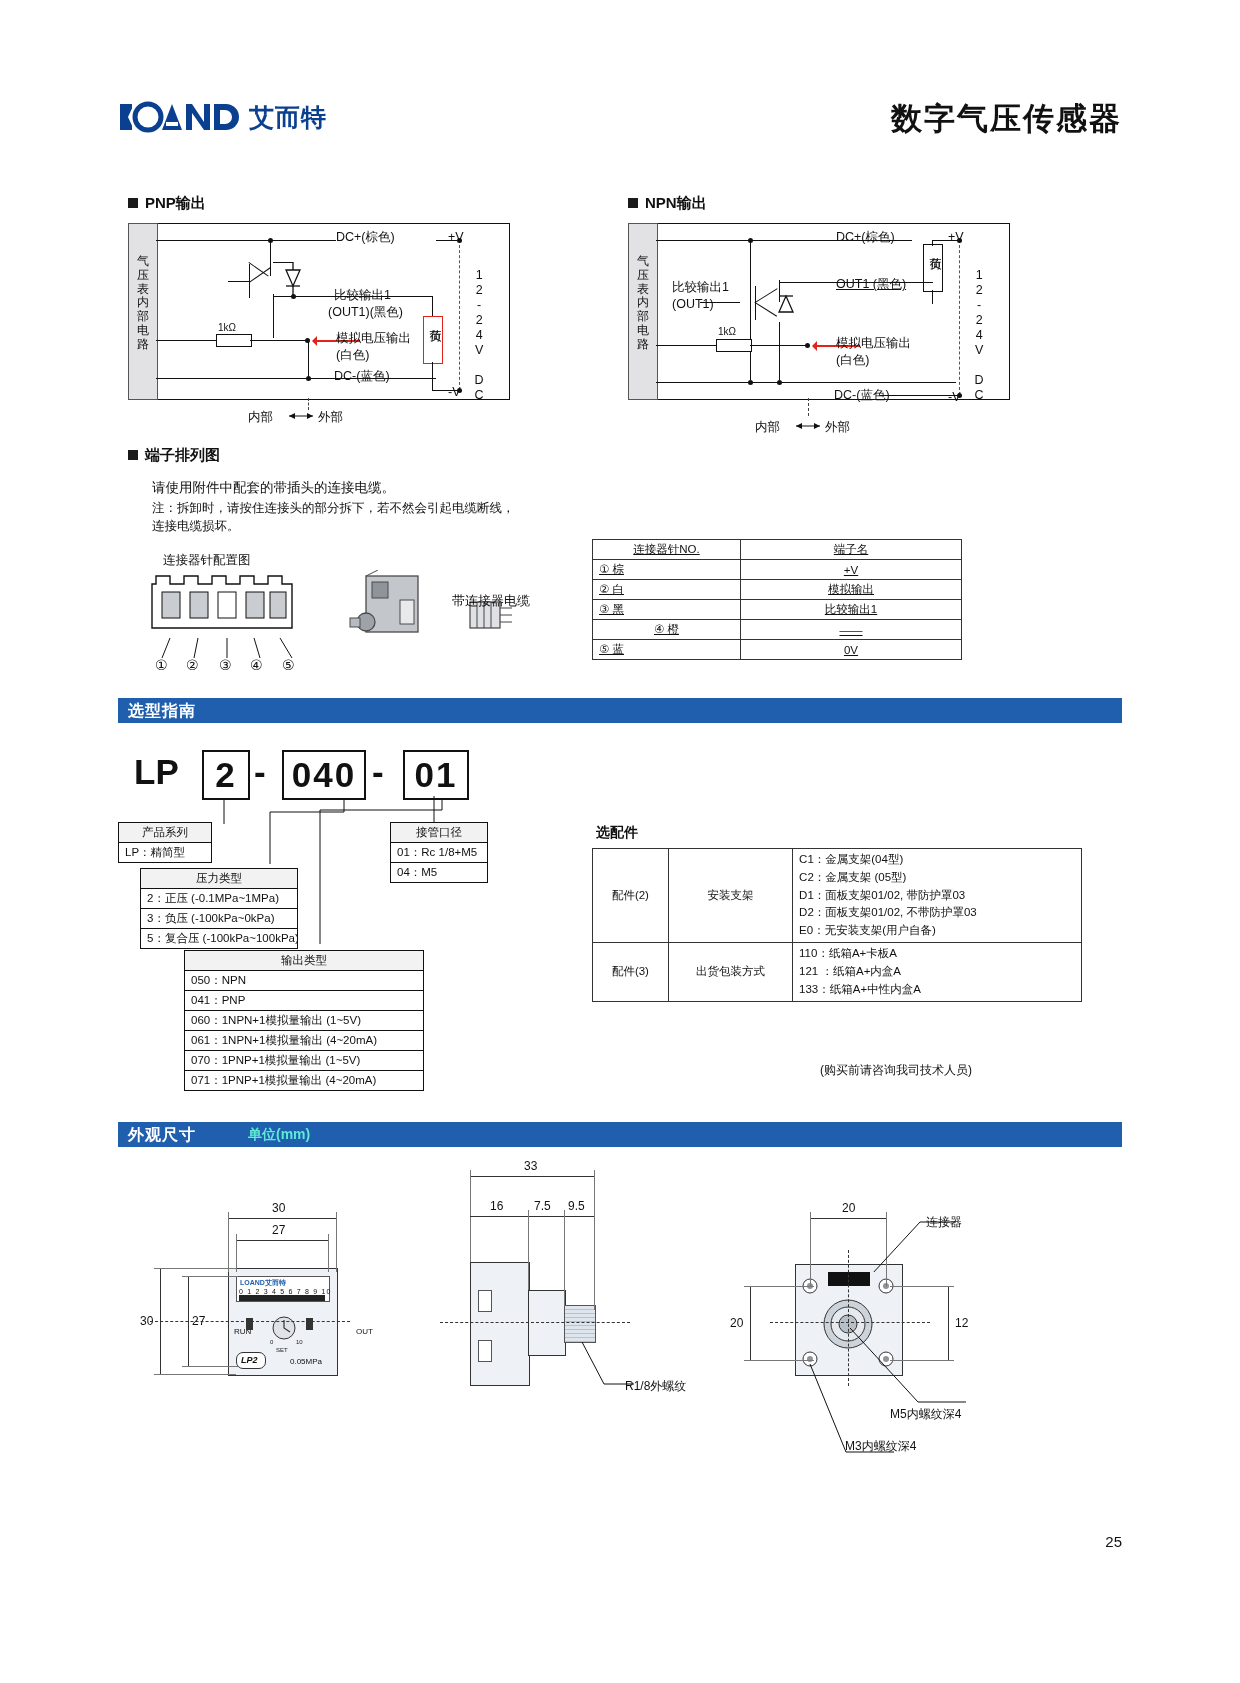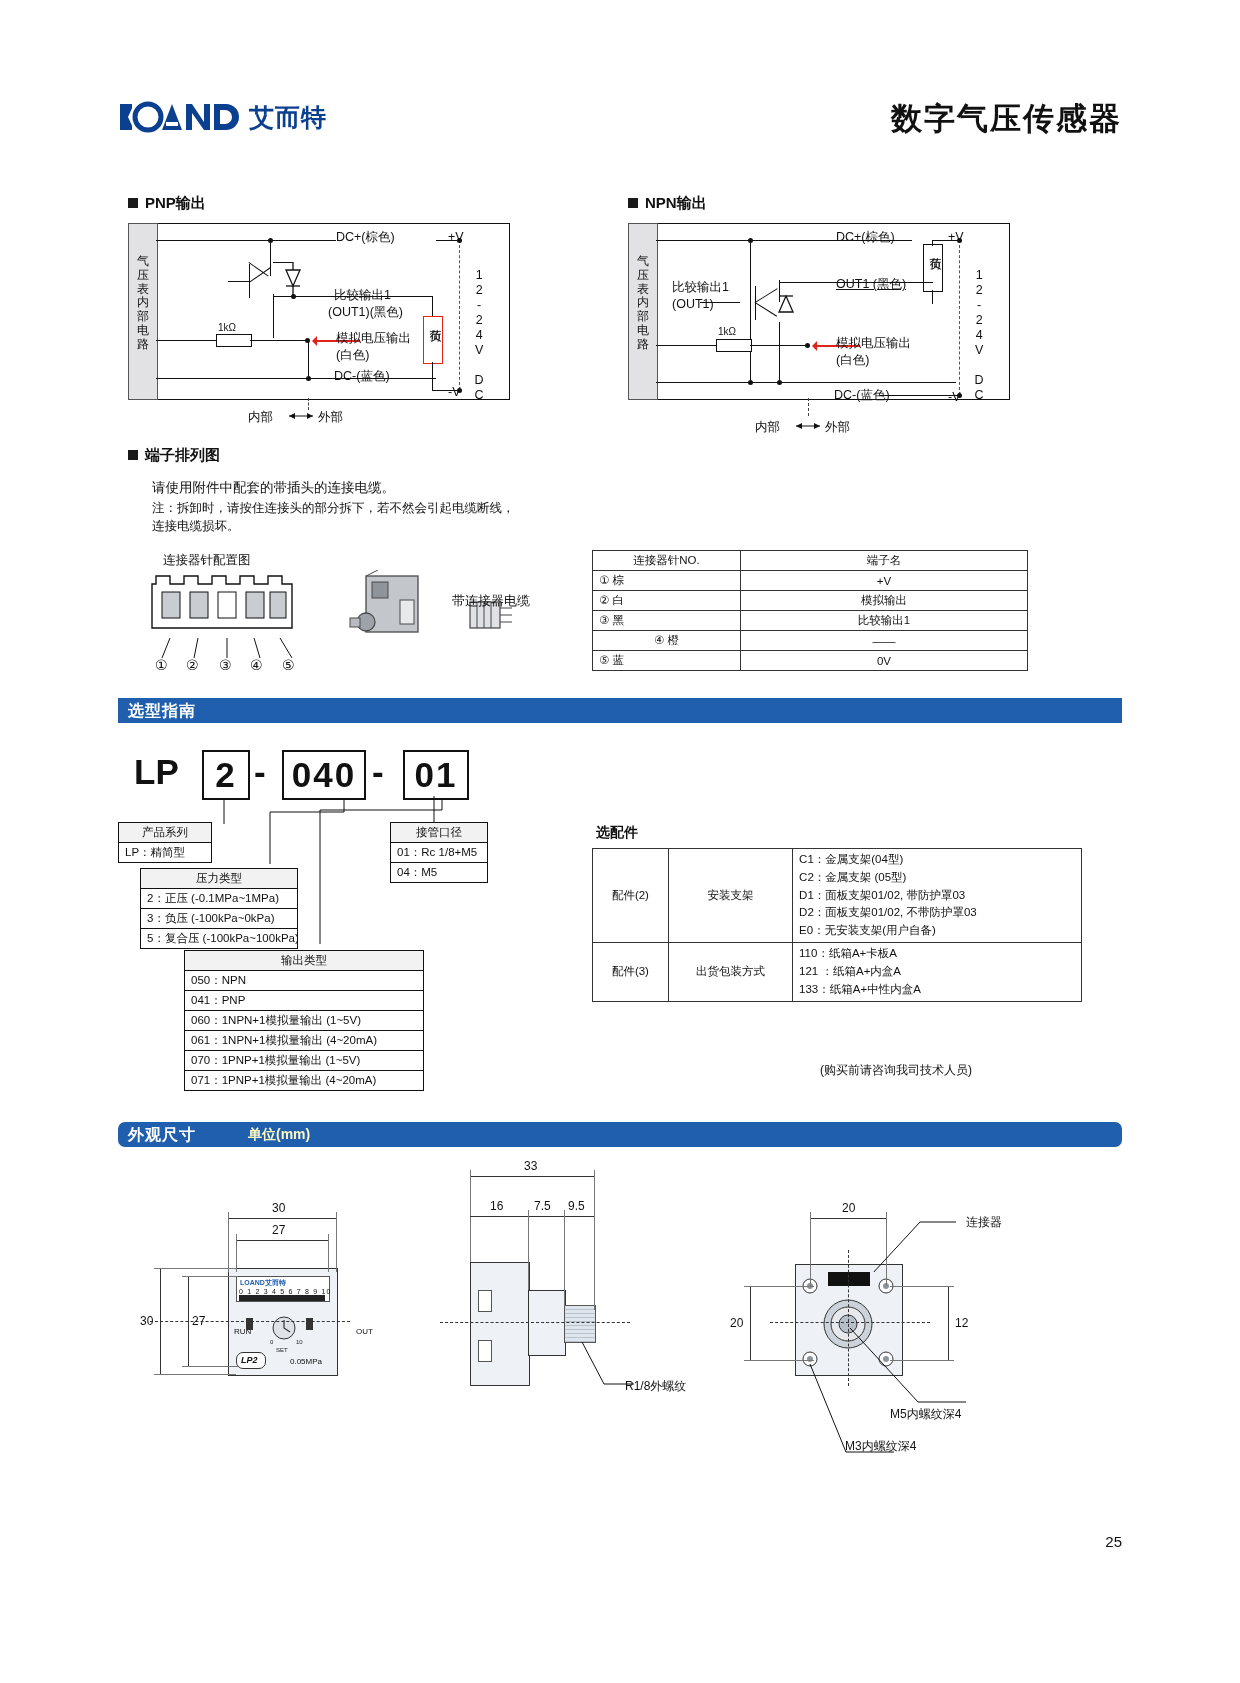--- a/index.html
+++ b/index.html
@@ -8,21 +8,21 @@
 
   
   .logo-wrap{position:absolute;left:118px;top:100px;display:flex;align-items:center;gap:6px;}
   .logo-mark{display:flex;align-items:center;}
   .logo-text{font-size:25px;font-weight:bold;color:#0b3f8f;letter-spacing:1px;}
   .doc-title{position:absolute;right:118px;top:98px;font-size:31px;font-weight:bold;letter-spacing:2px;color:#111;}
 
   
   .secbar{position:absolute;left:118px;width:1004px;height:25px;background:#1f5fae;}
   .secbar .lbl{position:absolute;left:10px;top:3px;color:#fff;font-size:16px;font-weight:bold;letter-spacing:1px;}
-  .secbar .lbl2{position:absolute;left:130px;top:4px;color:#fef9c3;font-size:14px;font-weight:bold;}
+  .secbar .lbl2{position:absolute;left:130px;top:4px;color:#5eead4;font-size:14px;font-weight:bold;}
   .secbar:after{content:"";position:absolute;left:0;top:25px;width:100%;height:0;}
 
   .sub-head{position:absolute;font-size:15px;font-weight:bold;}
   .sub-head .sq{display:inline-block;width:10px;height:10px;background:#1a1a1a;margin-right:7px;}
 
   
   .t{position:absolute;font-size:12.5px;line-height:1.45;white-space:nowrap;}
   .t.xs{font-size:10px;}
   .vert{writing-mode:vertical-rl;text-orientation:upright;}
 
@@ -265,21 +265,21 @@
       <line x1="9" y1="4" x2="9" y2="30" stroke="#444" stroke-width="1"></line>
       <line x1="16" y1="4" x2="16" y2="30" stroke="#444" stroke-width="1"></line>
       <line x1="23" y1="4" x2="23" y2="30" stroke="#444" stroke-width="1"></line>
       <line x1="32" y1="10" x2="44" y2="10" stroke="#444" stroke-width="1"></line>
       <line x1="32" y1="17" x2="44" y2="17" stroke="#444" stroke-width="1"></line>
       <line x1="32" y1="24" x2="44" y2="24" stroke="#444" stroke-width="1"></line>
     </svg>
     <div class="t" style="left:452px;top:592px;font-size:13px;">带连接器电缆</div>
   </div>
 
-  <table class="grid" style="left:592px;top:550px;width:436px;">
+  <table class="grid" style="left:592px;top:539px;width:370px;text-decoration:underline;">
     <tbody>
         <tr>
       <th style="width:135px;">连接器针NO.</th>
       <th>端子名</th>
     </tr>
     <tr>
       <td style="text-align:left;">① 棕</td>
       <td>+V</td>
     </tr>
     <tr>
@@ -369,21 +369,21 @@
       <td style="text-align:left;line-height:1.55;">
         <div>110：纸箱A+卡板A</div>
         <div>121 ：纸箱A+内盒A</div>
         <div>133：纸箱A+中性内盒A</div>
       </td>
     </tr>
   </tbody>
     </table>
   <div class="t" style="left:820px;top:1062px;font-size:12px;">(购买前请咨询我司技术人员)</div>
 
-  <div class="secbar" style="top:1122px;border-radius:7px;">
+  <div class="secbar" style="top:1122px;">
     <span class="lbl">外观尺寸</span>
     <span class="lbl2">单位(mm)</span>
   </div>
 
   <div>
     <div class="unitbox" style="left:228px;top:1268px;width:108px;height:106px;background:#eef2f7;border:1px solid #333;"></div>
     <div style="position:absolute;left:236px;top:1276px;width:92px;height:24px;background:#fff;border:1px solid #555;"></div>
     <div class="t xs" style="left:240px;top:1278px;font-size:7px;color:#1f5fae;font-weight:bold;">LOAND艾而特</div>
     <div class="t xs" style="left:239px;top:1287px;font-size:7px;letter-spacing:1.2px;">0 1 2 3 4 5 6 7 8 9 10</div>
     <div style="position:absolute;left:239px;top:1295px;width:86px;height:6px;background:#222;"></div>
@@ -480,21 +480,21 @@
     <div class="t" style="left:730px;top:1315px;font-size:12px;">20</div>
 
     <div class="dimv" style="left:948px;top:1286px;height:74px;background:#333;"></div>
     <div class="dimline" style="left:890px;top:1286px;width:64px;background:#777;"></div>
     <div class="dimline" style="left:890px;top:1360px;width:64px;background:#777;"></div>
     <div class="t" style="left:955px;top:1315px;font-size:12px;">12</div>
 
     <svg style="position:absolute;left:860px;top:1212px;" width="100" height="60">
       <polyline points="12,62 60,10 96,10" fill="none" stroke="#111" stroke-width="1"></polyline>
     </svg>
-    <div class="t" style="left:926px;top:1214px;font-size:12px;margin-left:40px;">连接器</div>
+    <div class="t" style="left:926px;top:1214px;font-size:12px;">连接器</div>
 
     <svg style="position:absolute;left:840px;top:1324px;" width="130" height="110">
       <polyline points="10,4 78,78 126,78" fill="none" stroke="#111" stroke-width="1"></polyline>
     </svg>
     <div class="t" style="left:890px;top:1406px;font-size:12px;">M5内螺纹深4</div>
 
     <svg style="position:absolute;left:800px;top:1360px;" width="130" height="110">
       <polyline points="10,4 46,92 94,92" fill="none" stroke="#111" stroke-width="1"></polyline>
     </svg>
     <div class="t" style="left:845px;top:1438px;font-size:12px;">M3内螺纹深4</div>

